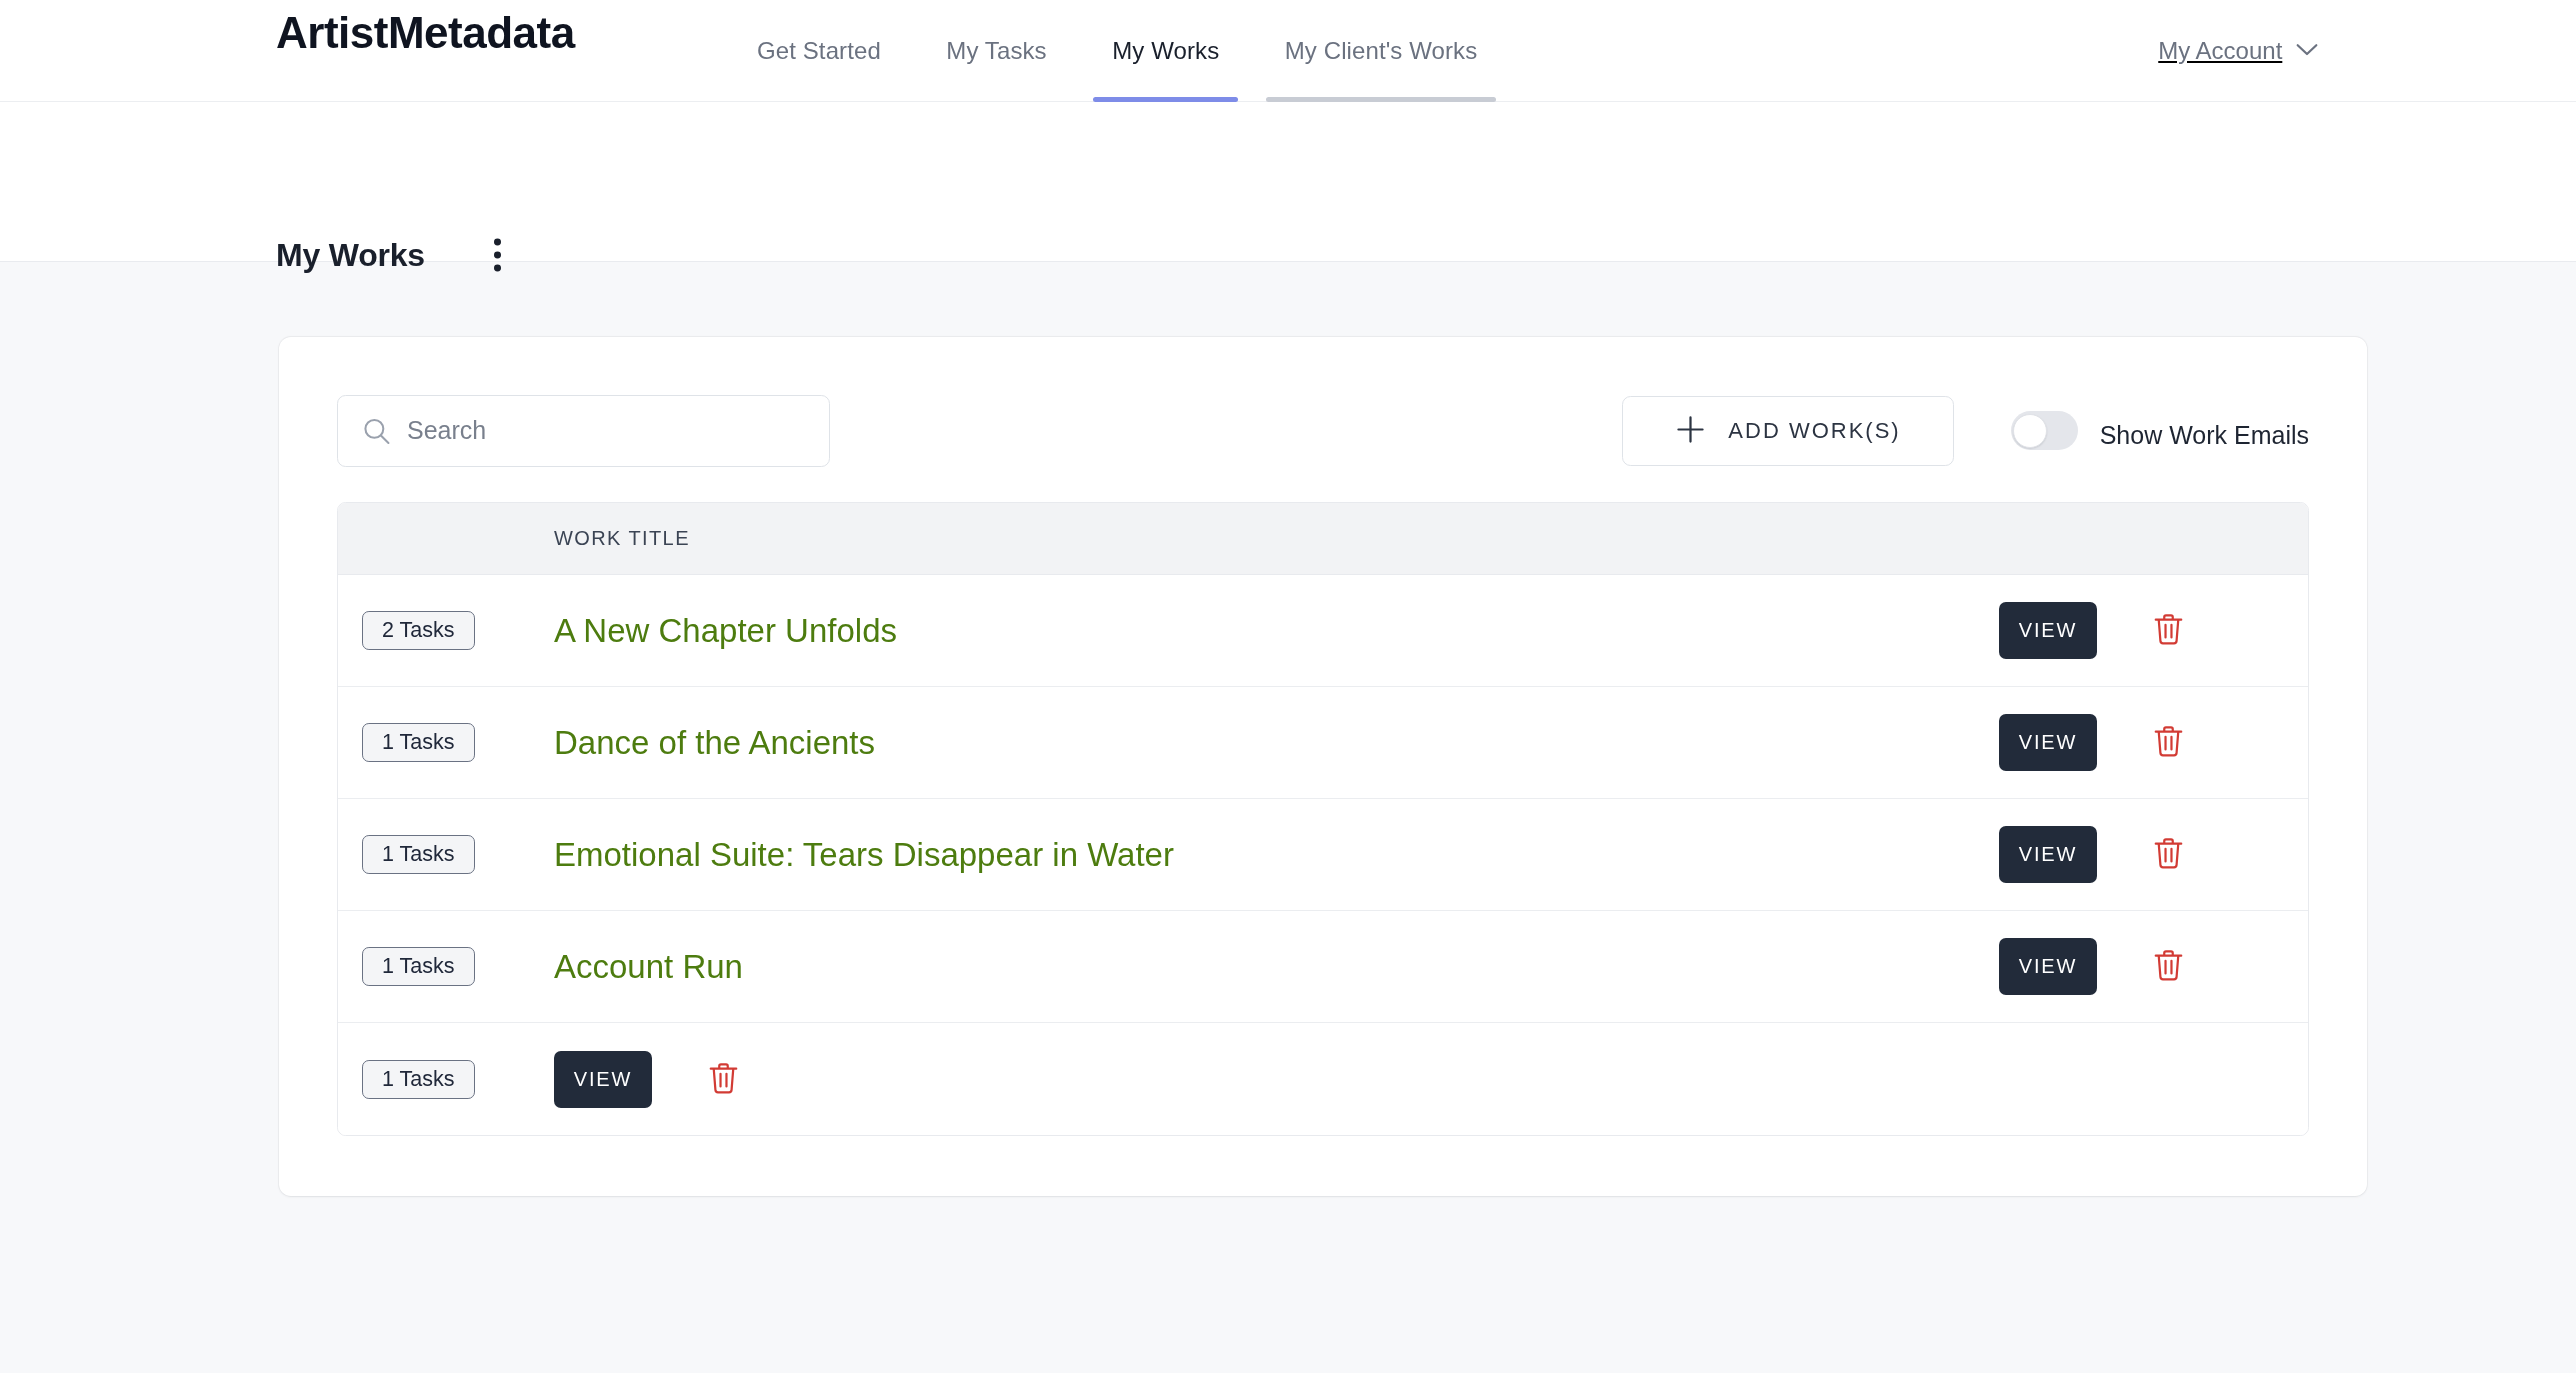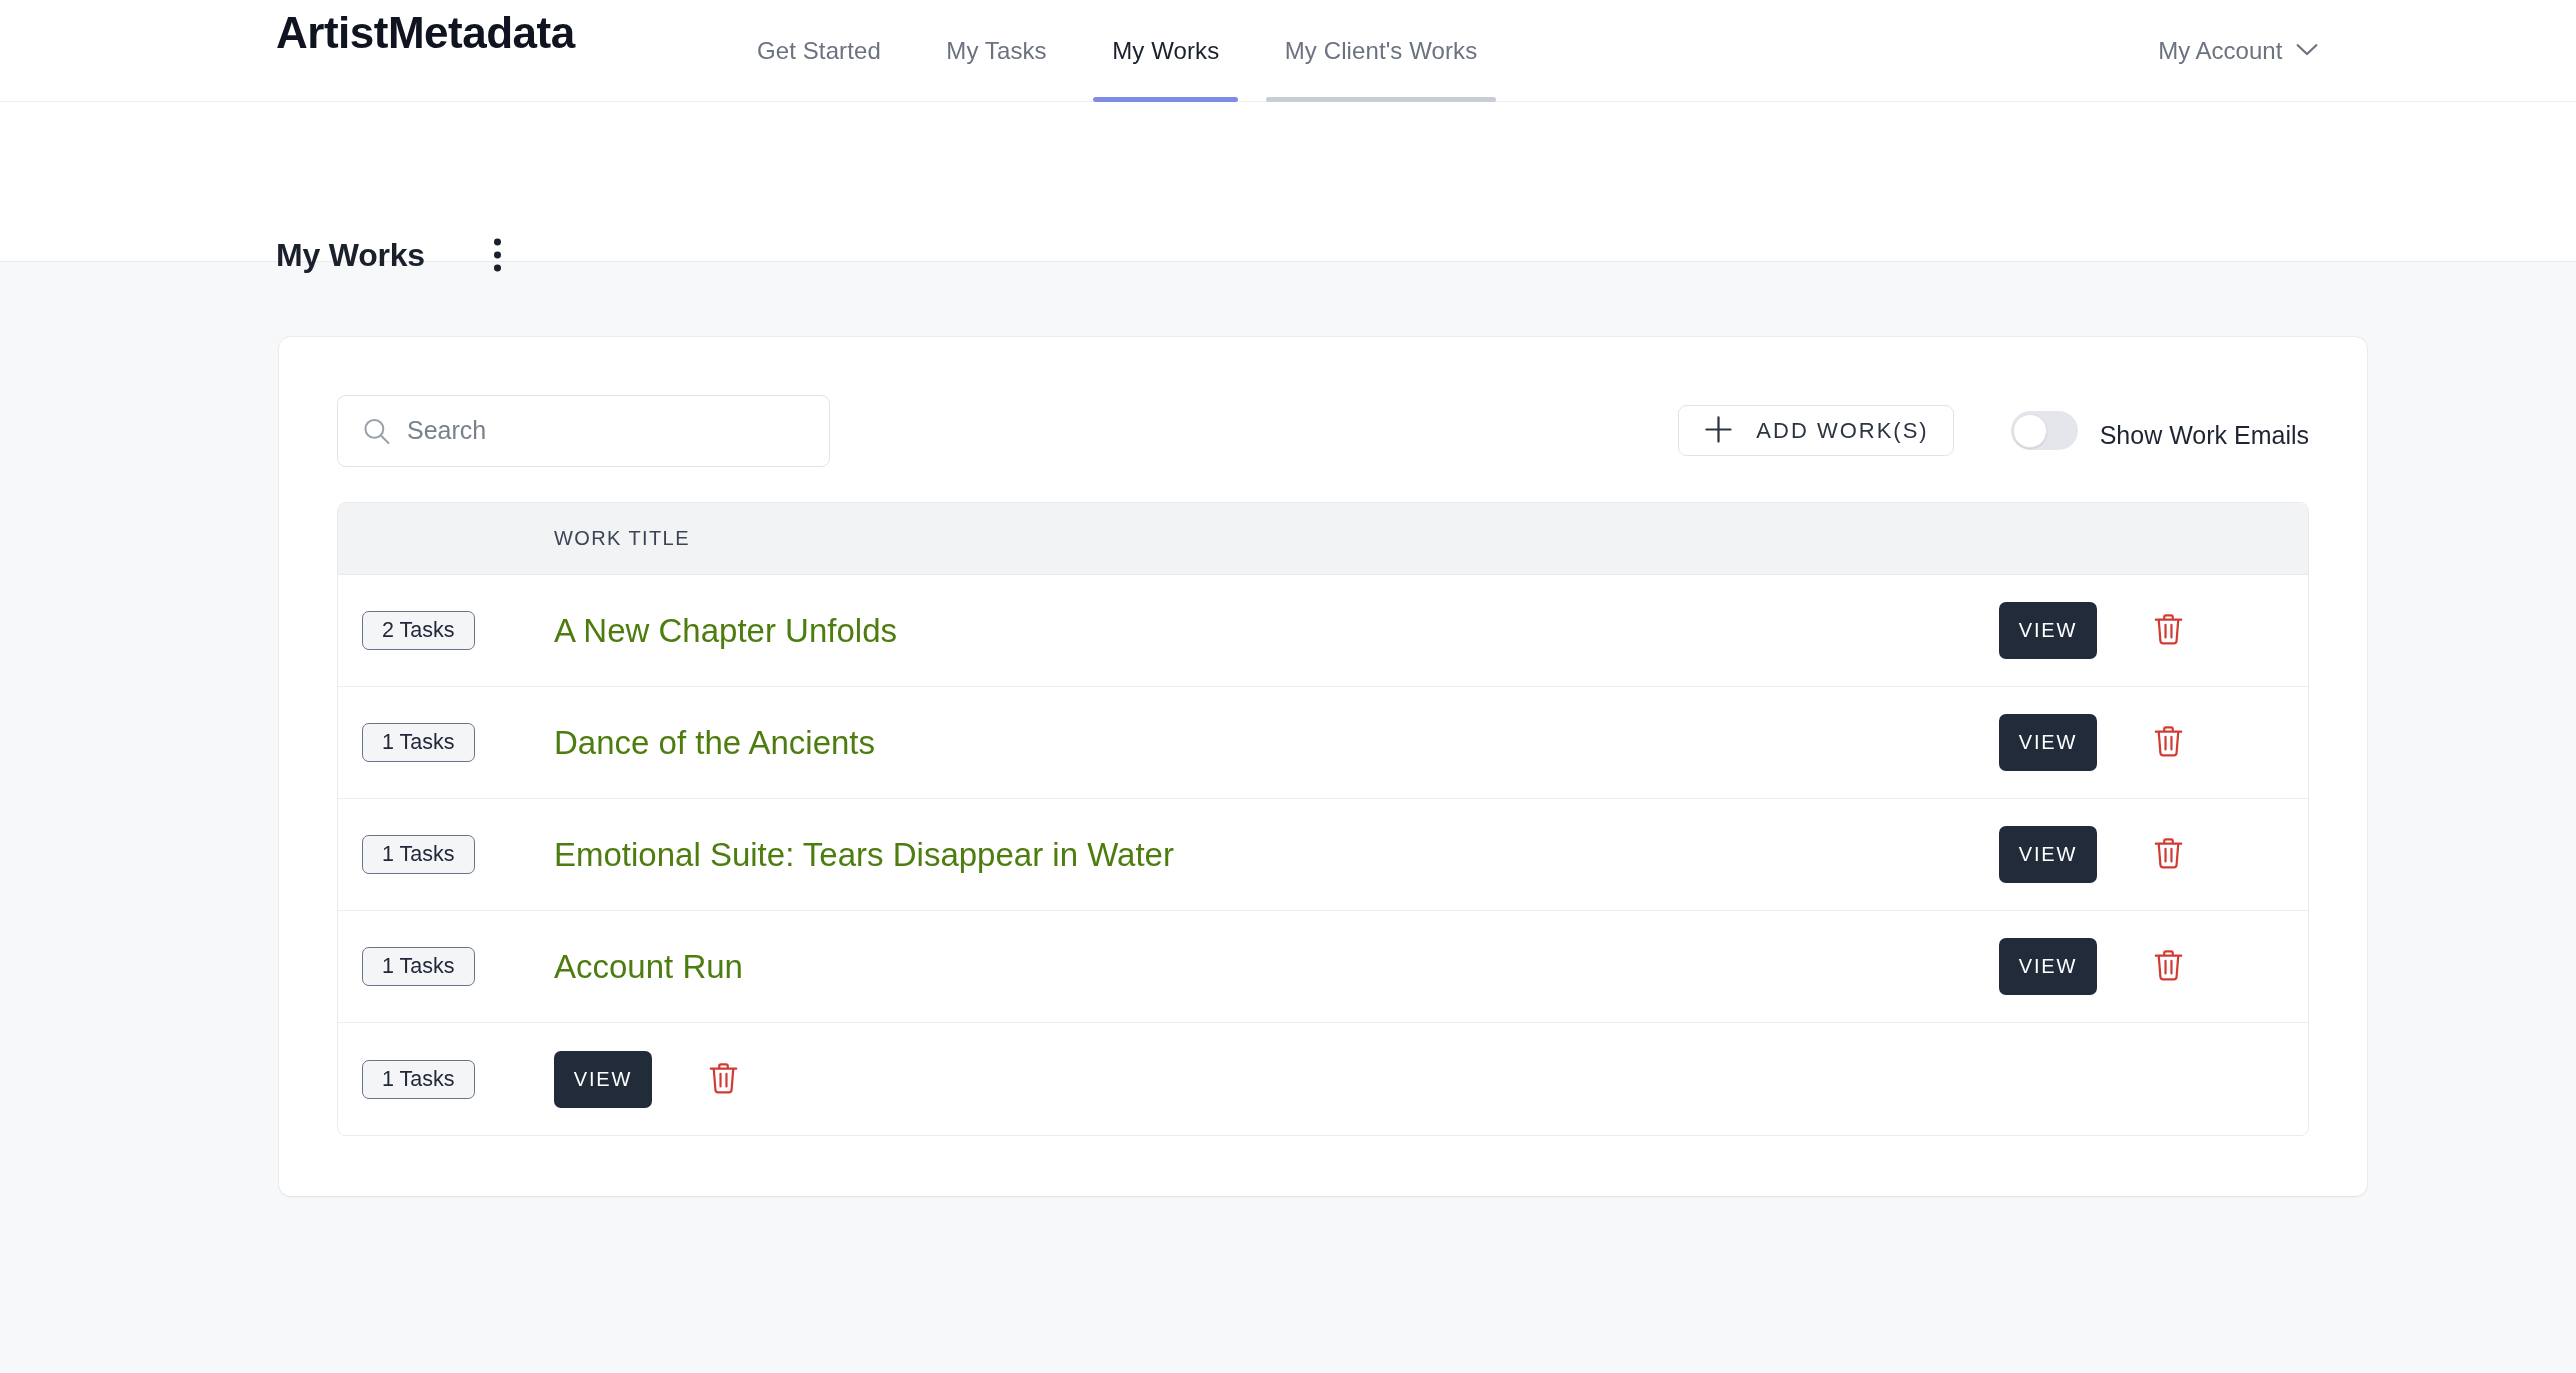--- a/index.html
+++ b/index.html
@@ -64,20 +64,21 @@
 
   .account {
     position: absolute;
     right: 258px;
     top: 0;
     height: 102px;
     display: flex;
     align-items: center;
     gap: 13.7px;
     cursor: pointer;
+    text-decoration: underline;
   }
   .account-label {
     font-size: 24px;
     color: #6b7280;
     white-space: nowrap;
   }
   .chev { display: block; }
 
   
   .titlebar {
@@ -160,28 +161,28 @@
   }
   .search-input::placeholder { color: #79808d; }
 
   .toolbar-right {
     margin-left: auto;
     display: flex;
     align-items: center;
     gap: 57px;
   }
   .add-btn {
-    height: 51px;
+    height: 70px;
     border: 1.7px solid #dfe3e8;
     border-radius: 8.6px;
     background: #fff;
     display: flex;
     align-items: center;
     gap: 22px;
-    padding: 0 24px;
+    padding: 0 52px;
     cursor: pointer;
     font-family: "Liberation Sans", sans-serif;
   }
   .add-btn-label {
     font-size: 22px;
     letter-spacing: 2px;
     color: #2c3442;
     white-space: nowrap;
   }
   .toggle-group { display: flex; align-items: flex-end; gap: 22px; }

